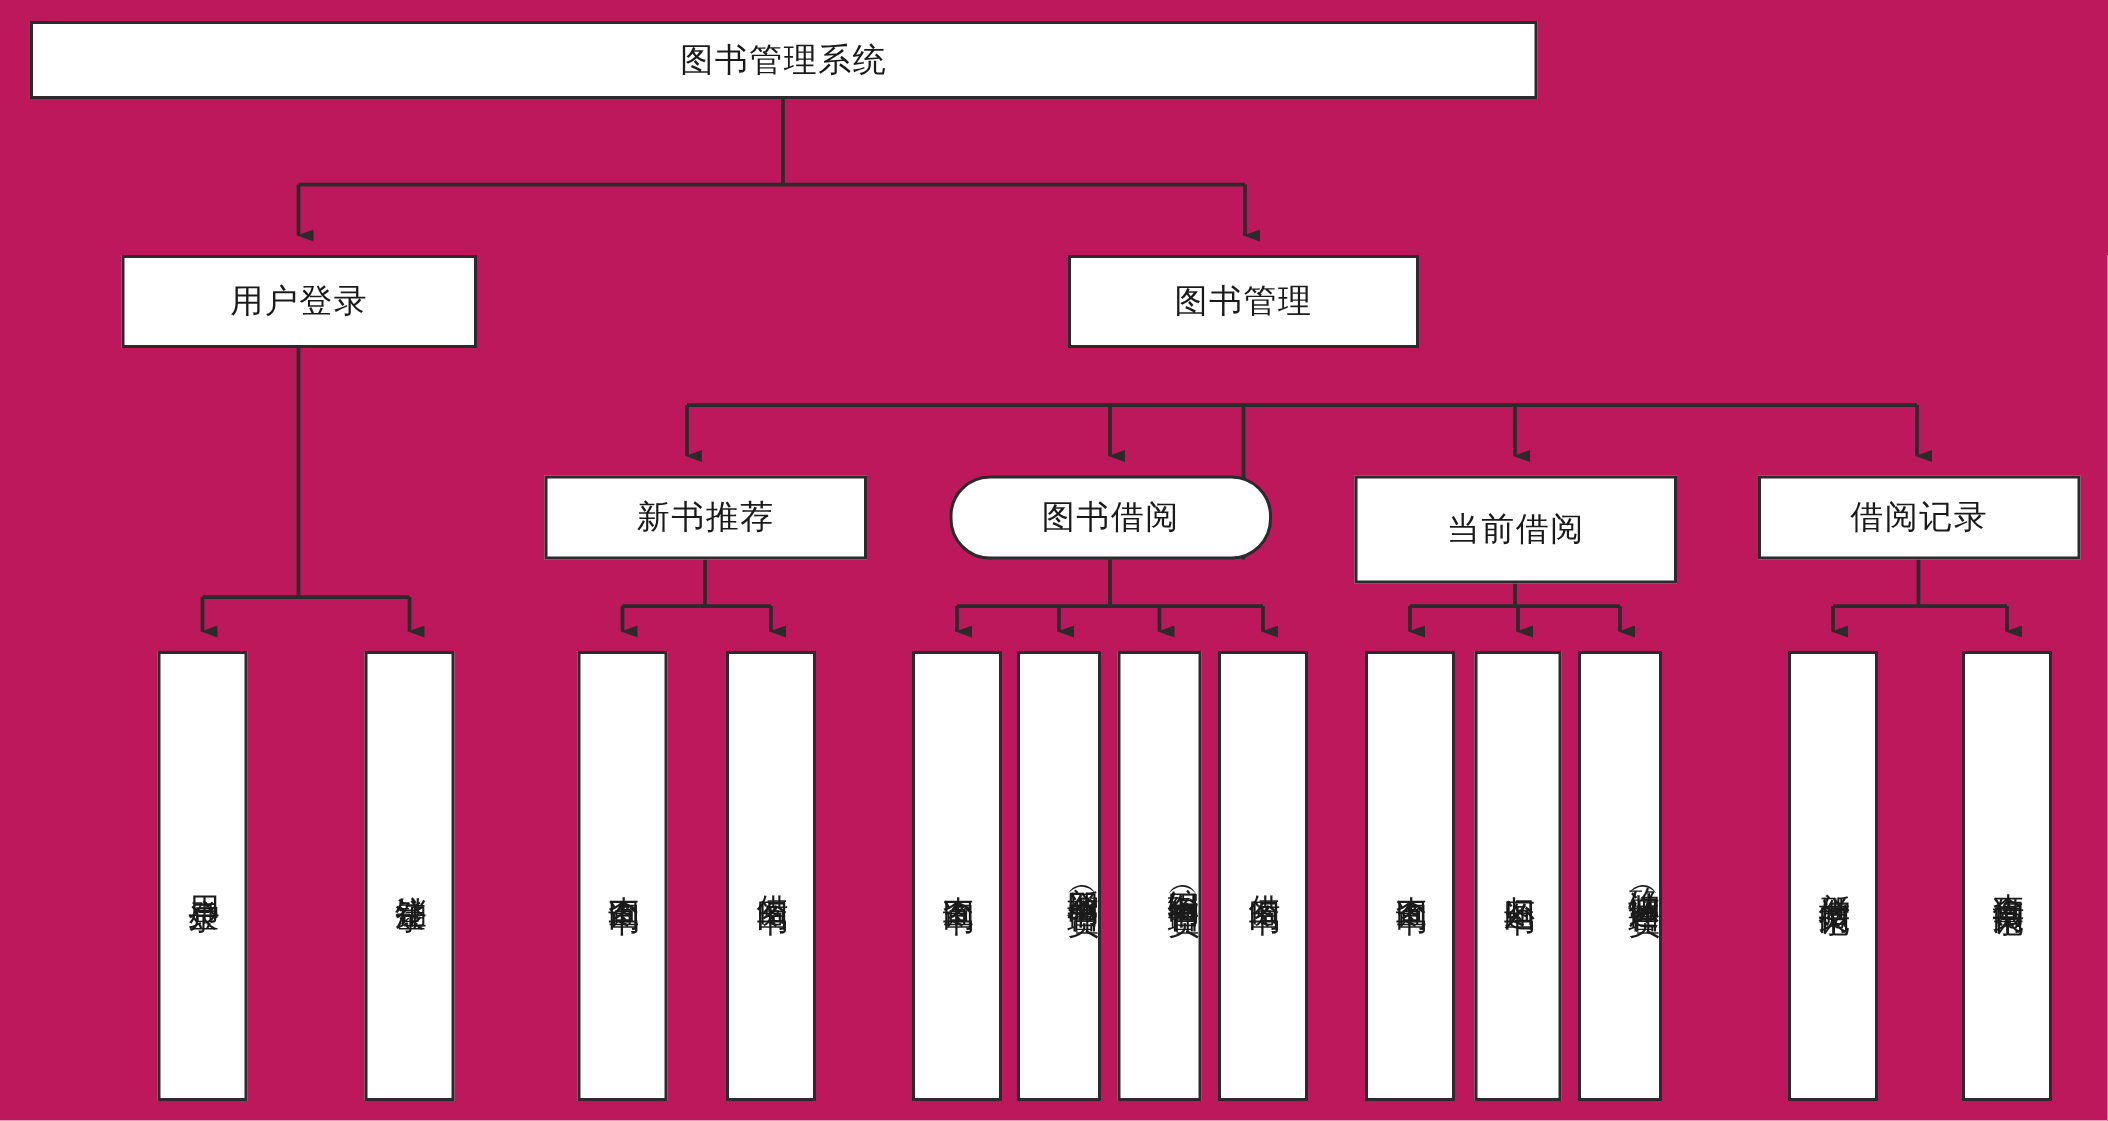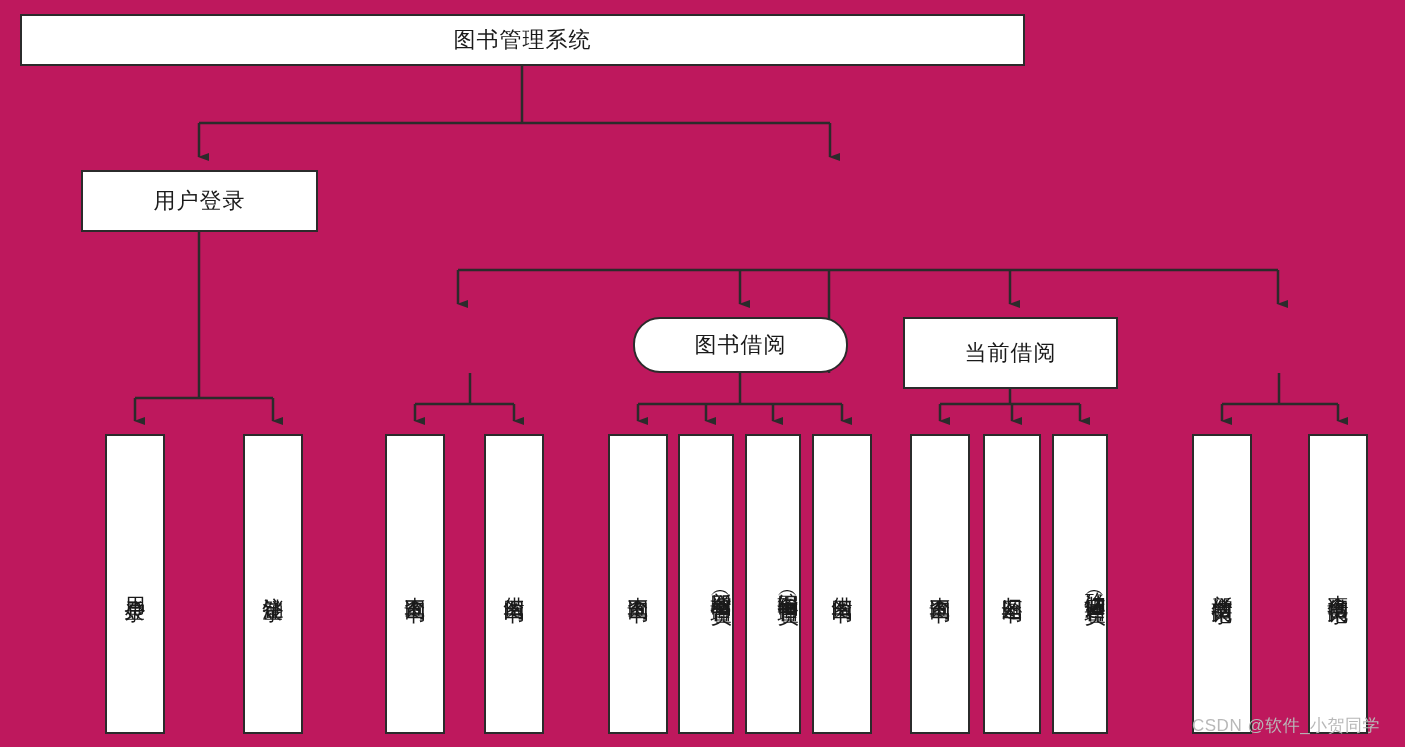--- a/index.html
+++ b/index.html
@@ -111,37 +111,39 @@
       <path d="M 1279,373 L 1279,404"></path>
       <path d="M 1222,404 L 1338,404"></path>
       <path d="M 1222,404 L 1222,421" marker-end="url(#arrow)"></path>
       <path d="M 1338,404 L 1338,421" marker-end="url(#arrow)"></path>
     </g>
   </svg>
 
   <div class="node horizontal" style="left:20px; top:14px; width:1005px; height:52px;">图书管理系统</div>
 
   <div class="node horizontal" style="left:81px; top:170px; width:237px; height:62px;">用户登录</div>
+  <div class="node horizontal" style="left:712px; top:170px; width:234px; height:62px;">图书管理</div>
 
+  <div class="node horizontal" style="left:363px; top:317px; width:215px; height:56px;">新书推荐</div>
   <div class="node horizontal" style="left:633px; top:317px; width:215px; height:56px;border-radius:27px;">图书借阅</div>
   <div class="node horizontal" style="left:903px; top:317px; width:215px; height:72px;">当前借阅</div>
+  <div class="node horizontal" style="left:1172px; top:317px; width:215px; height:56px;">借阅记录</div>
 
   <div class="node vertical" style="left:105px; top:434px; width:60px; height:300px;">用户登录</div>
   <div class="node vertical" style="left:243px; top:434px; width:60px; height:300px;">注销登录</div>
 
   <div class="node vertical" style="left:385px; top:434px; width:60px; height:300px;">查询图书</div>
   <div class="node vertical" style="left:484px; top:434px; width:60px; height:300px;">借阅图书</div>
 
   <div class="node vertical" style="left:608px; top:434px; width:60px; height:300px;">查询图书</div>
   <div class="node vertical top-align" style="left:678px; top:434px; width:56px; height:300px;">新增图书（管理员）</div>
   <div class="node vertical top-align" style="left:745px; top:434px; width:56px; height:300px;">编辑图书（管理员）</div>
   <div class="node vertical" style="left:812px; top:434px; width:60px; height:300px;">借阅图书</div>
 
   <div class="node vertical" style="left:910px; top:434px; width:60px; height:300px;">查询图书</div>
   <div class="node vertical" style="left:983px; top:434px; width:58px; height:300px;">归还图书</div>
   <div class="node vertical top-align" style="left:1052px; top:434px; width:56px; height:300px;">确认归还（管理员）</div>
 
   <div class="node vertical" style="left:1192px; top:434px; width:60px; height:300px;">新增借阅记录</div>
   <div class="node vertical" style="left:1308px; top:434px; width:60px; height:300px;">查询借阅记录</div>
 
-  <div class="watermark" style="left:1192px; top:714px;">CSDN @软件_小贺同学</div>
 
 </div>
 
 </body></html>

